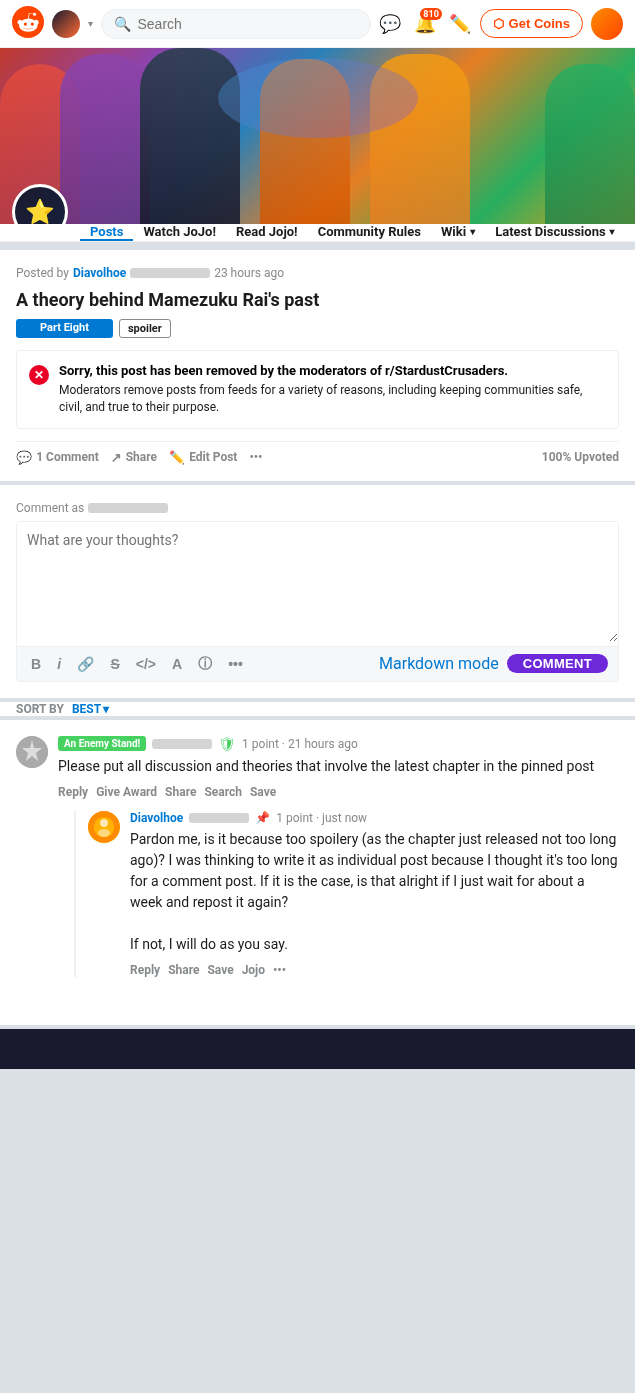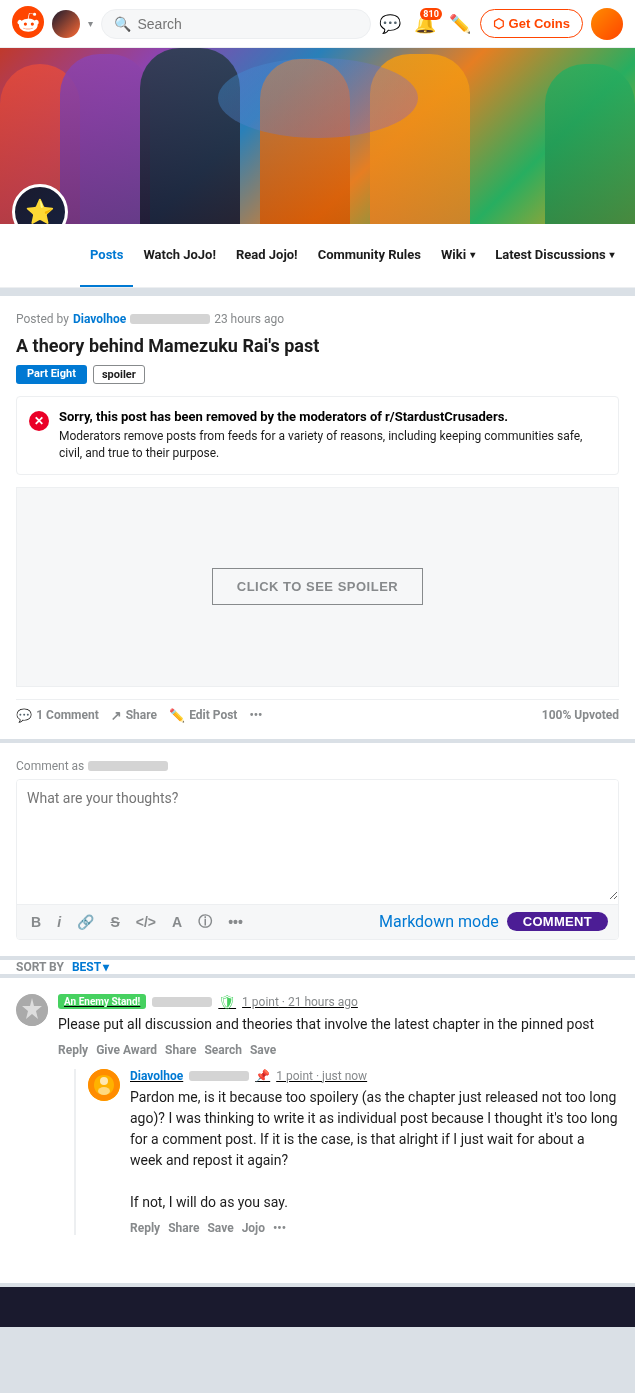--- a/index.html
+++ b/index.html
@@ -140,21 +140,21 @@
       background: white;
       display: flex;
       padding: 0 8px;
       padding-left: 80px;
       border-bottom: 1px solid #edeff1;
       overflow-x: auto;
       scrollbar-width: none;
     }
     .nav-tabs::-webkit-scrollbar { display: none; }
     .nav-tab {
-      padding: 23px 10px;
+      padding: 0 10px;
       font-size: 13px;
       font-weight: 700;
       color: #1c1c1c;
       cursor: pointer;
       white-space: nowrap;
       display: flex;
       align-items: center;
       gap: 4px;
       border-bottom: 2px solid transparent;
       position: relative;
@@ -200,21 +200,21 @@
     .post-tags {
       display: flex;
       gap: 6px;
       margin-bottom: 12px;
     }
     .tag-part-eight {
       background: #0079d3;
       color: white;
       font-size: 11px;
       font-weight: 700;
-      padding: 2px 11px;
+      padding: 2px 24px;
       border-radius: 3px;
     }
     .tag-spoiler {
       background: white;
       color: #1c1c1c;
       font-size: 11px;
       font-weight: 700;
       padding: 2px 8px;
       border-radius: 3px;
       border: 1px solid #878a8c;
@@ -349,21 +349,21 @@
       font-weight: bold;
       padding: 2px 4px;
     }
     .markdown-mode {
       margin-left: auto;
       font-size: 16px;
       color: #0079d3;
       cursor: pointer;
     }
     .comment-submit-btn {
-      background: #4c1d95;
+      background: #6d28d9;
       color: white;
       border: none;
       border-radius: 20px;
       padding: 2px 16px;
       font-size: 13px;
       font-weight: 700;
       cursor: pointer;
       letter-spacing: 0.3px;
     }
 
@@ -417,21 +417,20 @@
     }
     .comment-body {
       flex: 1;
     }
     .comment-header {
       display: flex;
       align-items: center;
       gap: 6px;
       flex-wrap: wrap;
       margin-bottom: 4px;
-      text-decoration: underline;
     }
     .mod-flair {
       background: #46d160;
       color: white;
       font-size: 10px;
       font-weight: 700;
       padding: 2px 6px;
       border-radius: 3px;
     }
     .comment-username {
@@ -579,23 +578,20 @@
   </div>
 
   <div class="removed-notice">
     <div class="removed-icon">✕</div>
     <div class="removed-text">
       <strong>Sorry, this post has been removed by the moderators of r/StardustCrusaders.</strong>
       <p>Moderators remove posts from feeds for a variety of reasons, including keeping communities safe, civil, and true to their purpose.</p>
     </div>
   </div>
 
-  <div class="spoiler-area">
-    <button class="spoiler-btn">CLICK TO SEE SPOILER</button>
-  </div>
 
   <div class="post-actions">
     <div class="post-action">
       <span style="font-size:13px;">💬</span>
       <span>1 Comment</span>
     </div>
     <div class="post-action">
       <span style="font-size:13px;">↗</span>
       <span>Share</span>
     </div>

